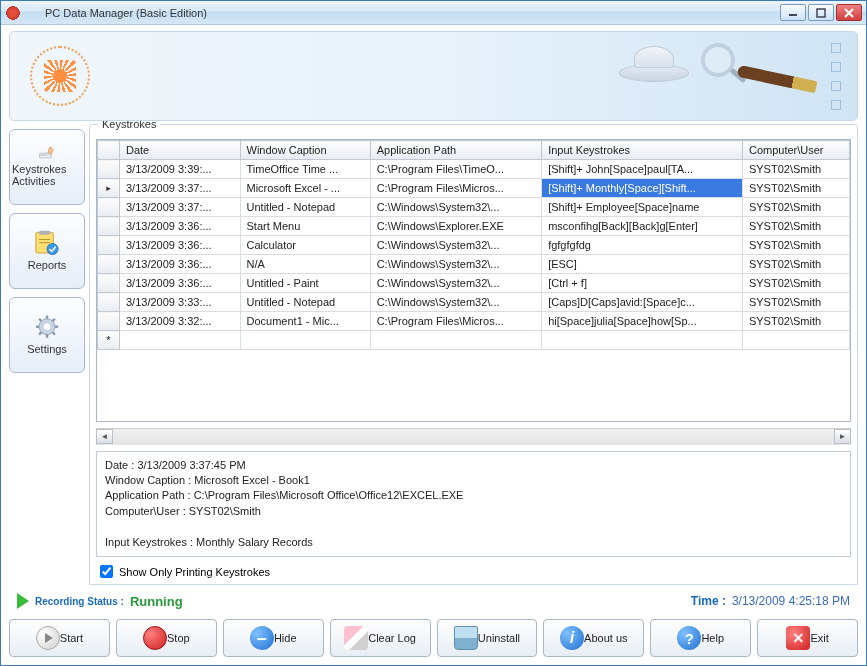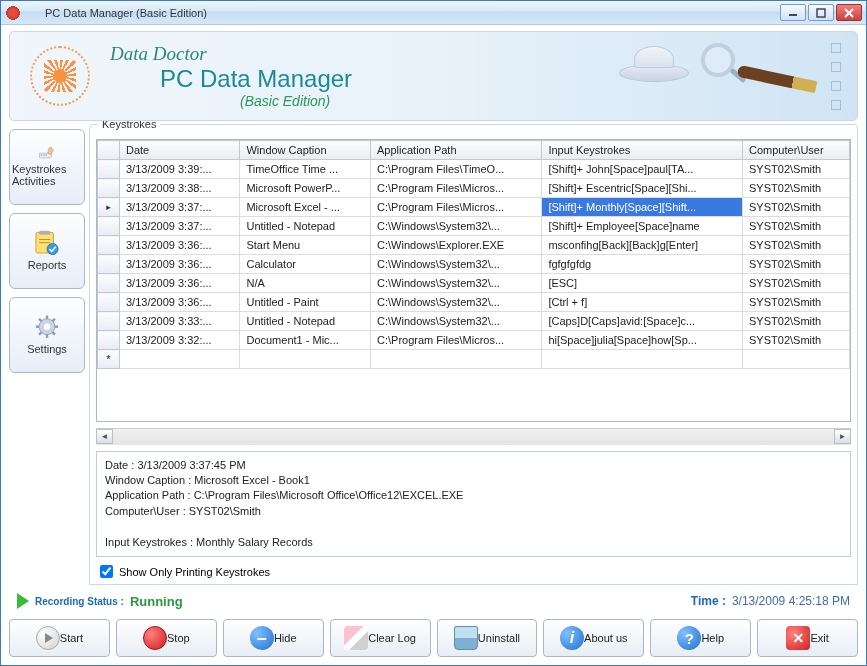--- a/index.html
+++ b/index.html
@@ -106,25 +106,20 @@
             <line x1="9" y1="1" x2="1" y2="9" stroke="#fff" stroke-width="2"></line>
           </svg>
         </div>
     </div>
   </div>
 
   <div class="banner">
     <div class="banner-logo">
         <div class="banner-logo-inner"></div>
       </div>
-    <div class="banner-titles">
-      <div class="banner-company">Data Doctor</div>
-      <div class="banner-product">PC Data Manager</div>
-      <div class="banner-edition">(Basic Edition)</div>
-    </div>
     <div class="banner-art">
       <div class="hat">
           <div class="hat-brim"></div>
           <div class="hat-top"></div>
         </div>
       <div class="mag">
           <div class="mag-glass"></div>
           <div class="mag-handle"></div>
         </div>
       <div class="pen"></div>
@@ -197,28 +192,20 @@
             </thead>
             <tbody id="tbody">
                 <tr>
                   <td class="row-head"></td>
                   <td>3/13/2009 3:39:...</td>
                   <td>TimeOffice Time ...</td>
                   <td>C:\Program Files\TimeO...</td>
                   <td class="keystrokes-cell">[Shift]+ John[Space]paul[TA...</td>
                   <td>SYST02\Smith</td>
                 </tr>
-                <tr>
-                  <td class="row-head"></td>
-                  <td>3/13/2009 3:38:...</td>
-                  <td>Microsoft PowerP...</td>
-                  <td>C:\Program Files\Micros...</td>
-                  <td class="keystrokes-cell">[Shift]+ Escentric[Space][Shi...</td>
-                  <td>SYST02\Smith</td>
-                </tr>
                 <tr class="sel current">
                   <td class="row-head"></td>
                   <td>3/13/2009 3:37:...</td>
                   <td>Microsoft Excel - ...</td>
                   <td>C:\Program Files\Micros...</td>
                   <td class="keystrokes-cell">[Shift]+ Monthly[Space][Shift...</td>
                   <td>SYST02\Smith</td>
                 </tr>
                 <tr>
                   <td class="row-head"></td>

